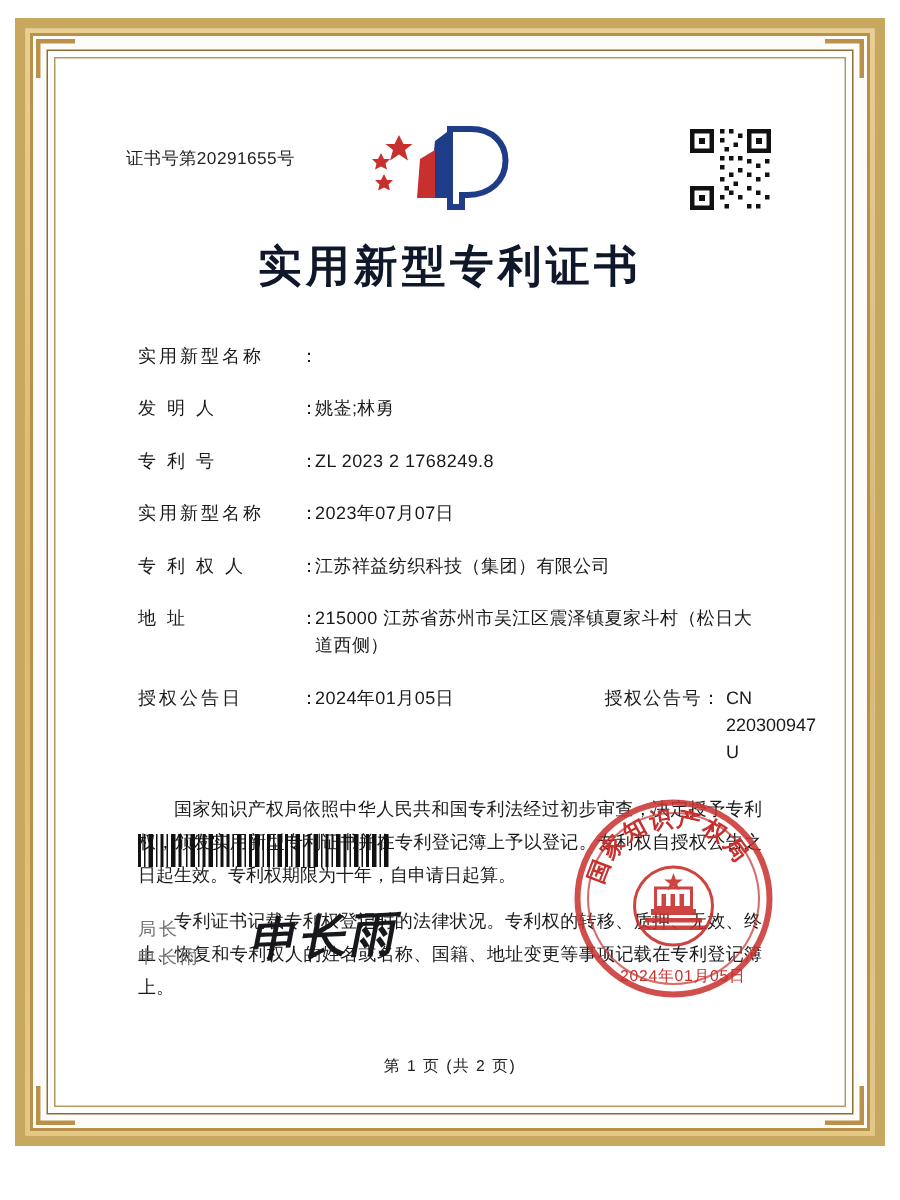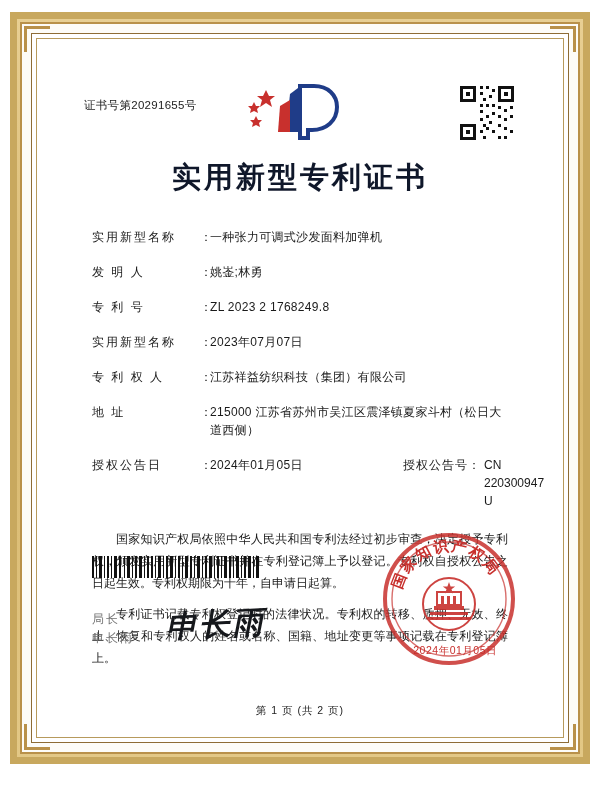--- a/index.html
+++ b/index.html
@@ -314,21 +314,20 @@
       </div>
     </div>
 
     <div class="title">实用新型专利证书</div>
 
     <div class="fields">
 
       <div class="field-row">
         <span class="field-label">实用新型名称</span>
         <span class="field-sep">：</span>
-        <span class="field-value">一种张力可调式沙发面料加弹机</span>
       </div>
 
       <div class="field-row">
         <span class="field-label">发 明 人</span>
         <span class="field-sep">：</span>
         <span class="field-value">姚崟;林勇</span>
       </div>
 
       <div class="field-row">
         <span class="field-label">专 利 号</span>

